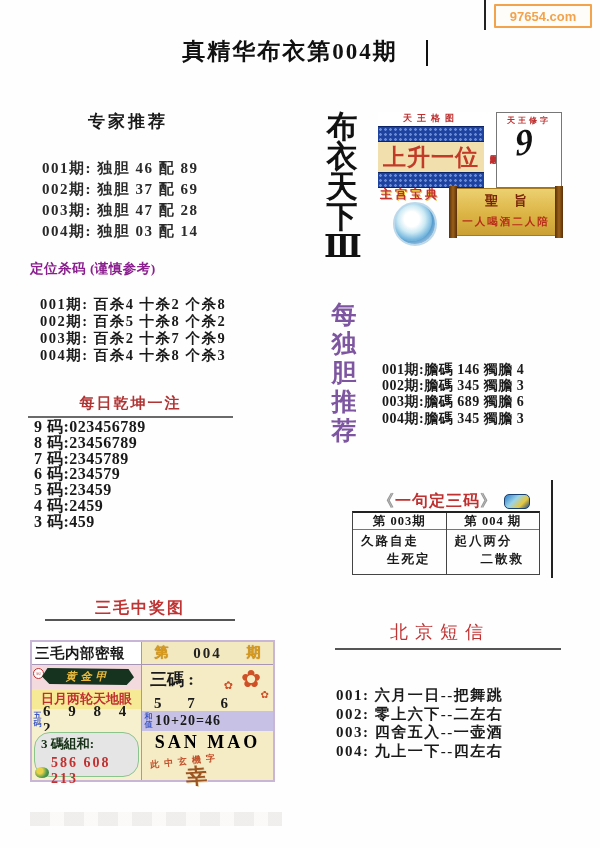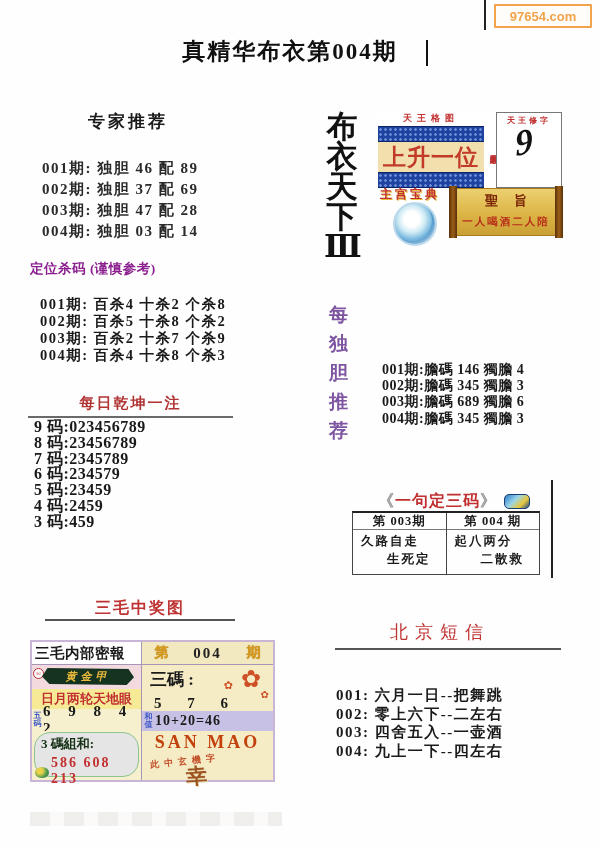--- a/index.html
+++ b/index.html
@@ -75,21 +75,21 @@
   .sm-sanma { height:46px; position:relative; padding:3px 0 0 8px; }
   .sm-sanma-label { font-size:17px; font-weight:bold; }
   .sm-sanma-values { font-size:15px; font-weight:bold; letter-spacing:11px; margin:4px 0 0 4px; }
   .flower { position:absolute; color:#cf5026; }
   .f1 { right:12px; top:0px; font-size:24px; }
   .f2 { right:40px; top:14px; font-size:11px; }
   .f3 { right:4px; top:24px; font-size:10px; }
   .sm-sum-band { height:20px; background:#c7c2e5; display:flex; align-items:center; }
   .sm-sum-text { font-size:14px; font-weight:bold; letter-spacing:1px; }
   .sm-en { height:23px; display:flex; align-items:center; justify-content:center;
-           font-size:18px; font-weight:bold; letter-spacing:3px; color:#c2410c; }
+           font-size:18px; font-weight:bold; letter-spacing:3px; color:#000000; }
   .sm-mystery { flex:1; position:relative; }
   .sm-mystery-text { position:absolute; left:8px; top:1px; color:#c2512a; font-size:9px;
                      font-weight:bold; letter-spacing:5px; transform:rotate(-6deg); }
   .sm-lucky { position:absolute; left:44px; top:8px; color:#9c5420; font-size:21px;
               font-weight:bold; transform:rotate(-4deg);
               text-shadow:1px 1px 0 #e8d8b0; }
   .bottom-stripes { left:30px; top:812px; width:252px; height:14px; opacity:0.55;
                     background:repeating-linear-gradient(90deg,#e4e2de 0 20px,#f7f6f4 20px 34px); }
 
   
@@ -119,22 +119,22 @@
   .scroll { left:450px; top:188px; width:112px; height:48px;
             background:linear-gradient(180deg,#ecd070 0%,#dcb445 55%,#caa035 100%);
             border:1px solid #a87c1c; display:flex; flex-direction:column; align-items:center; }
   .scroll::before, .scroll::after { content:""; position:absolute; top:-3px; bottom:-3px; width:8px;
             background:linear-gradient(90deg,#5a3008,#9a6018,#5a3008); }
   .scroll::before { left:-2px; } .scroll::after { right:-2px; }
   .scroll-title { color:#7a2406; font-size:13px; font-weight:bold; letter-spacing:16px;
                   margin-top:3px; text-indent:16px; }
   .scroll-text { color:#b82c1a; font-size:10.5px; font-weight:bold; letter-spacing:2px;
                  margin-top:5px; }
-  .dan-vert { left:329px; top:300px; width:30px; font-size:19px; font-weight:600;
-              line-height:29px; word-break:break-all; color:#7d55a0; text-align:left; }
+  .dan-vert { left:329px; top:300px; width:30px; font-size:25px; font-weight:600;
+              line-height:29px; word-break:break-all; color:#7d55a0; text-align:center; }
   .dan-rows { left:382px; top:362px; font-size:14px; font-weight:bold; line-height:16.2px;
               letter-spacing:0.5px; }
   .sent-header { left:378px; top:491px; font-size:16px; font-weight:bold; letter-spacing:1px; }
   .bracket { color:#9a9a9a; } .sent-title-text { color:#c03030; }
   .car-icon { left:504px; top:494px; width:26px; height:15px; border-radius:5px;
               background:linear-gradient(135deg,#2a7cc8 0%,#9ad4e8 40%,#e8c83c 70%,#204888 100%);
               border:1px solid #184070; }
   .sent-box { left:352px; top:511px; width:188px; height:64px; border:1px solid #444;
               border-top:2px solid #222; display:flex; font-size:12.5px; font-weight:bold; }
   .sent-col { flex:1; display:flex; flex-direction:column; }

